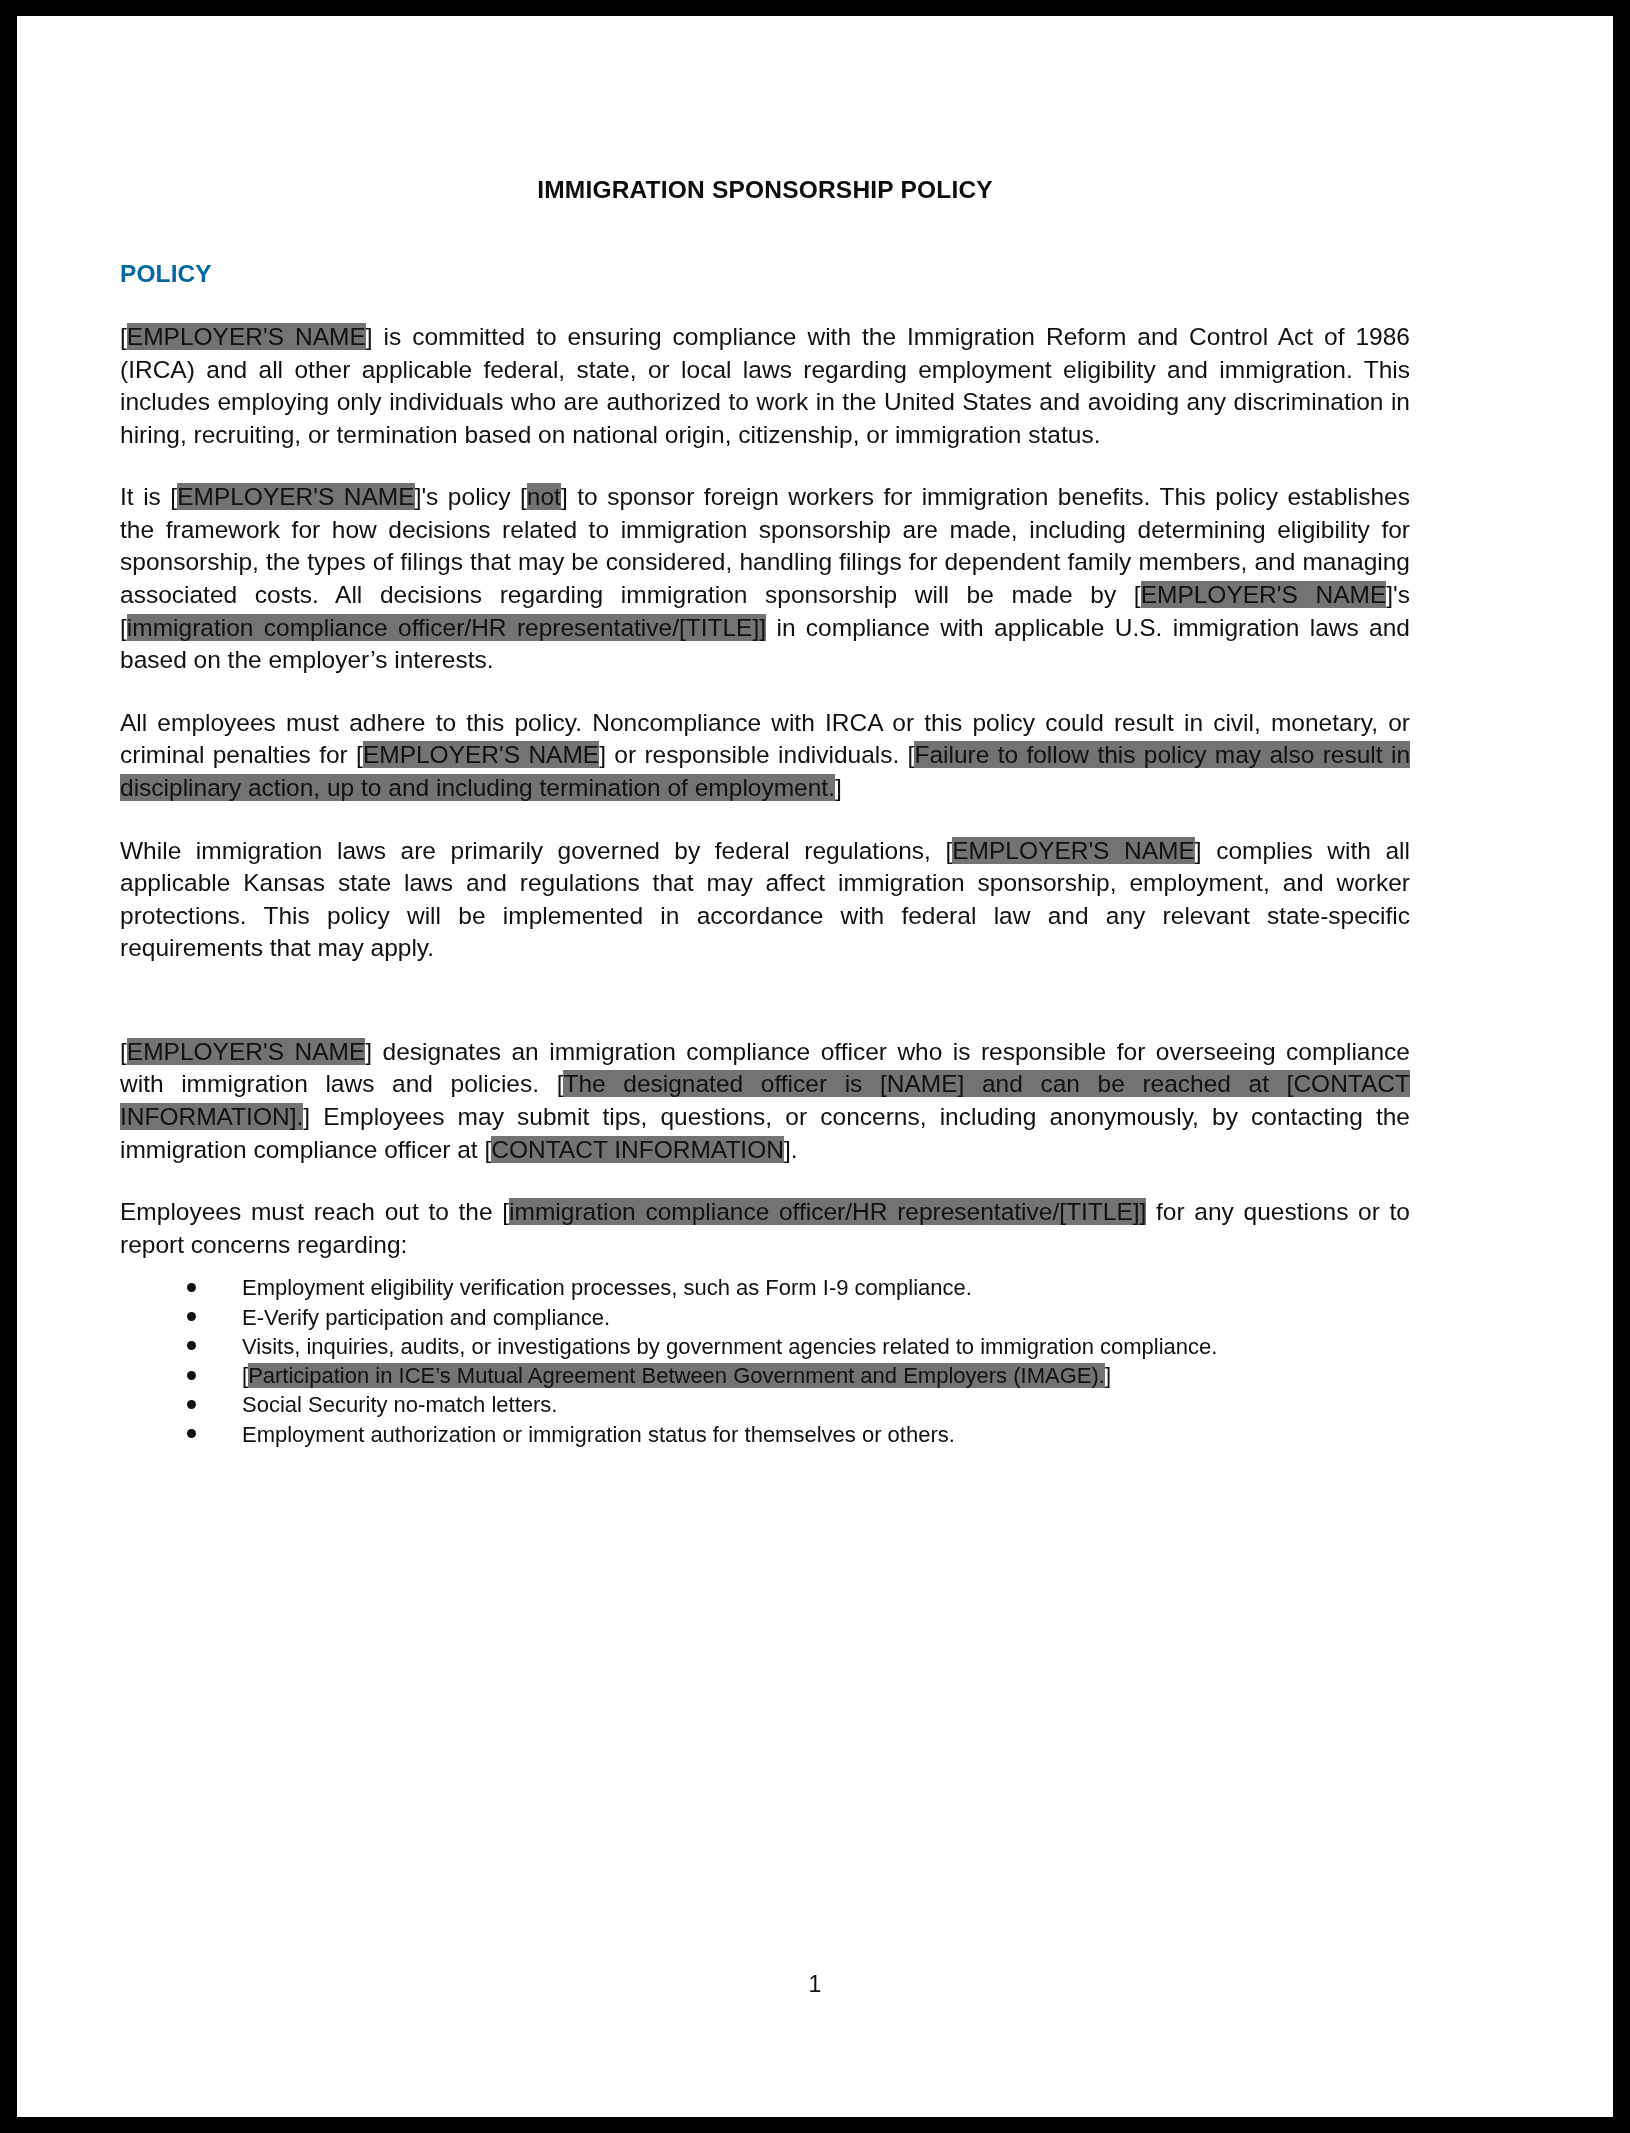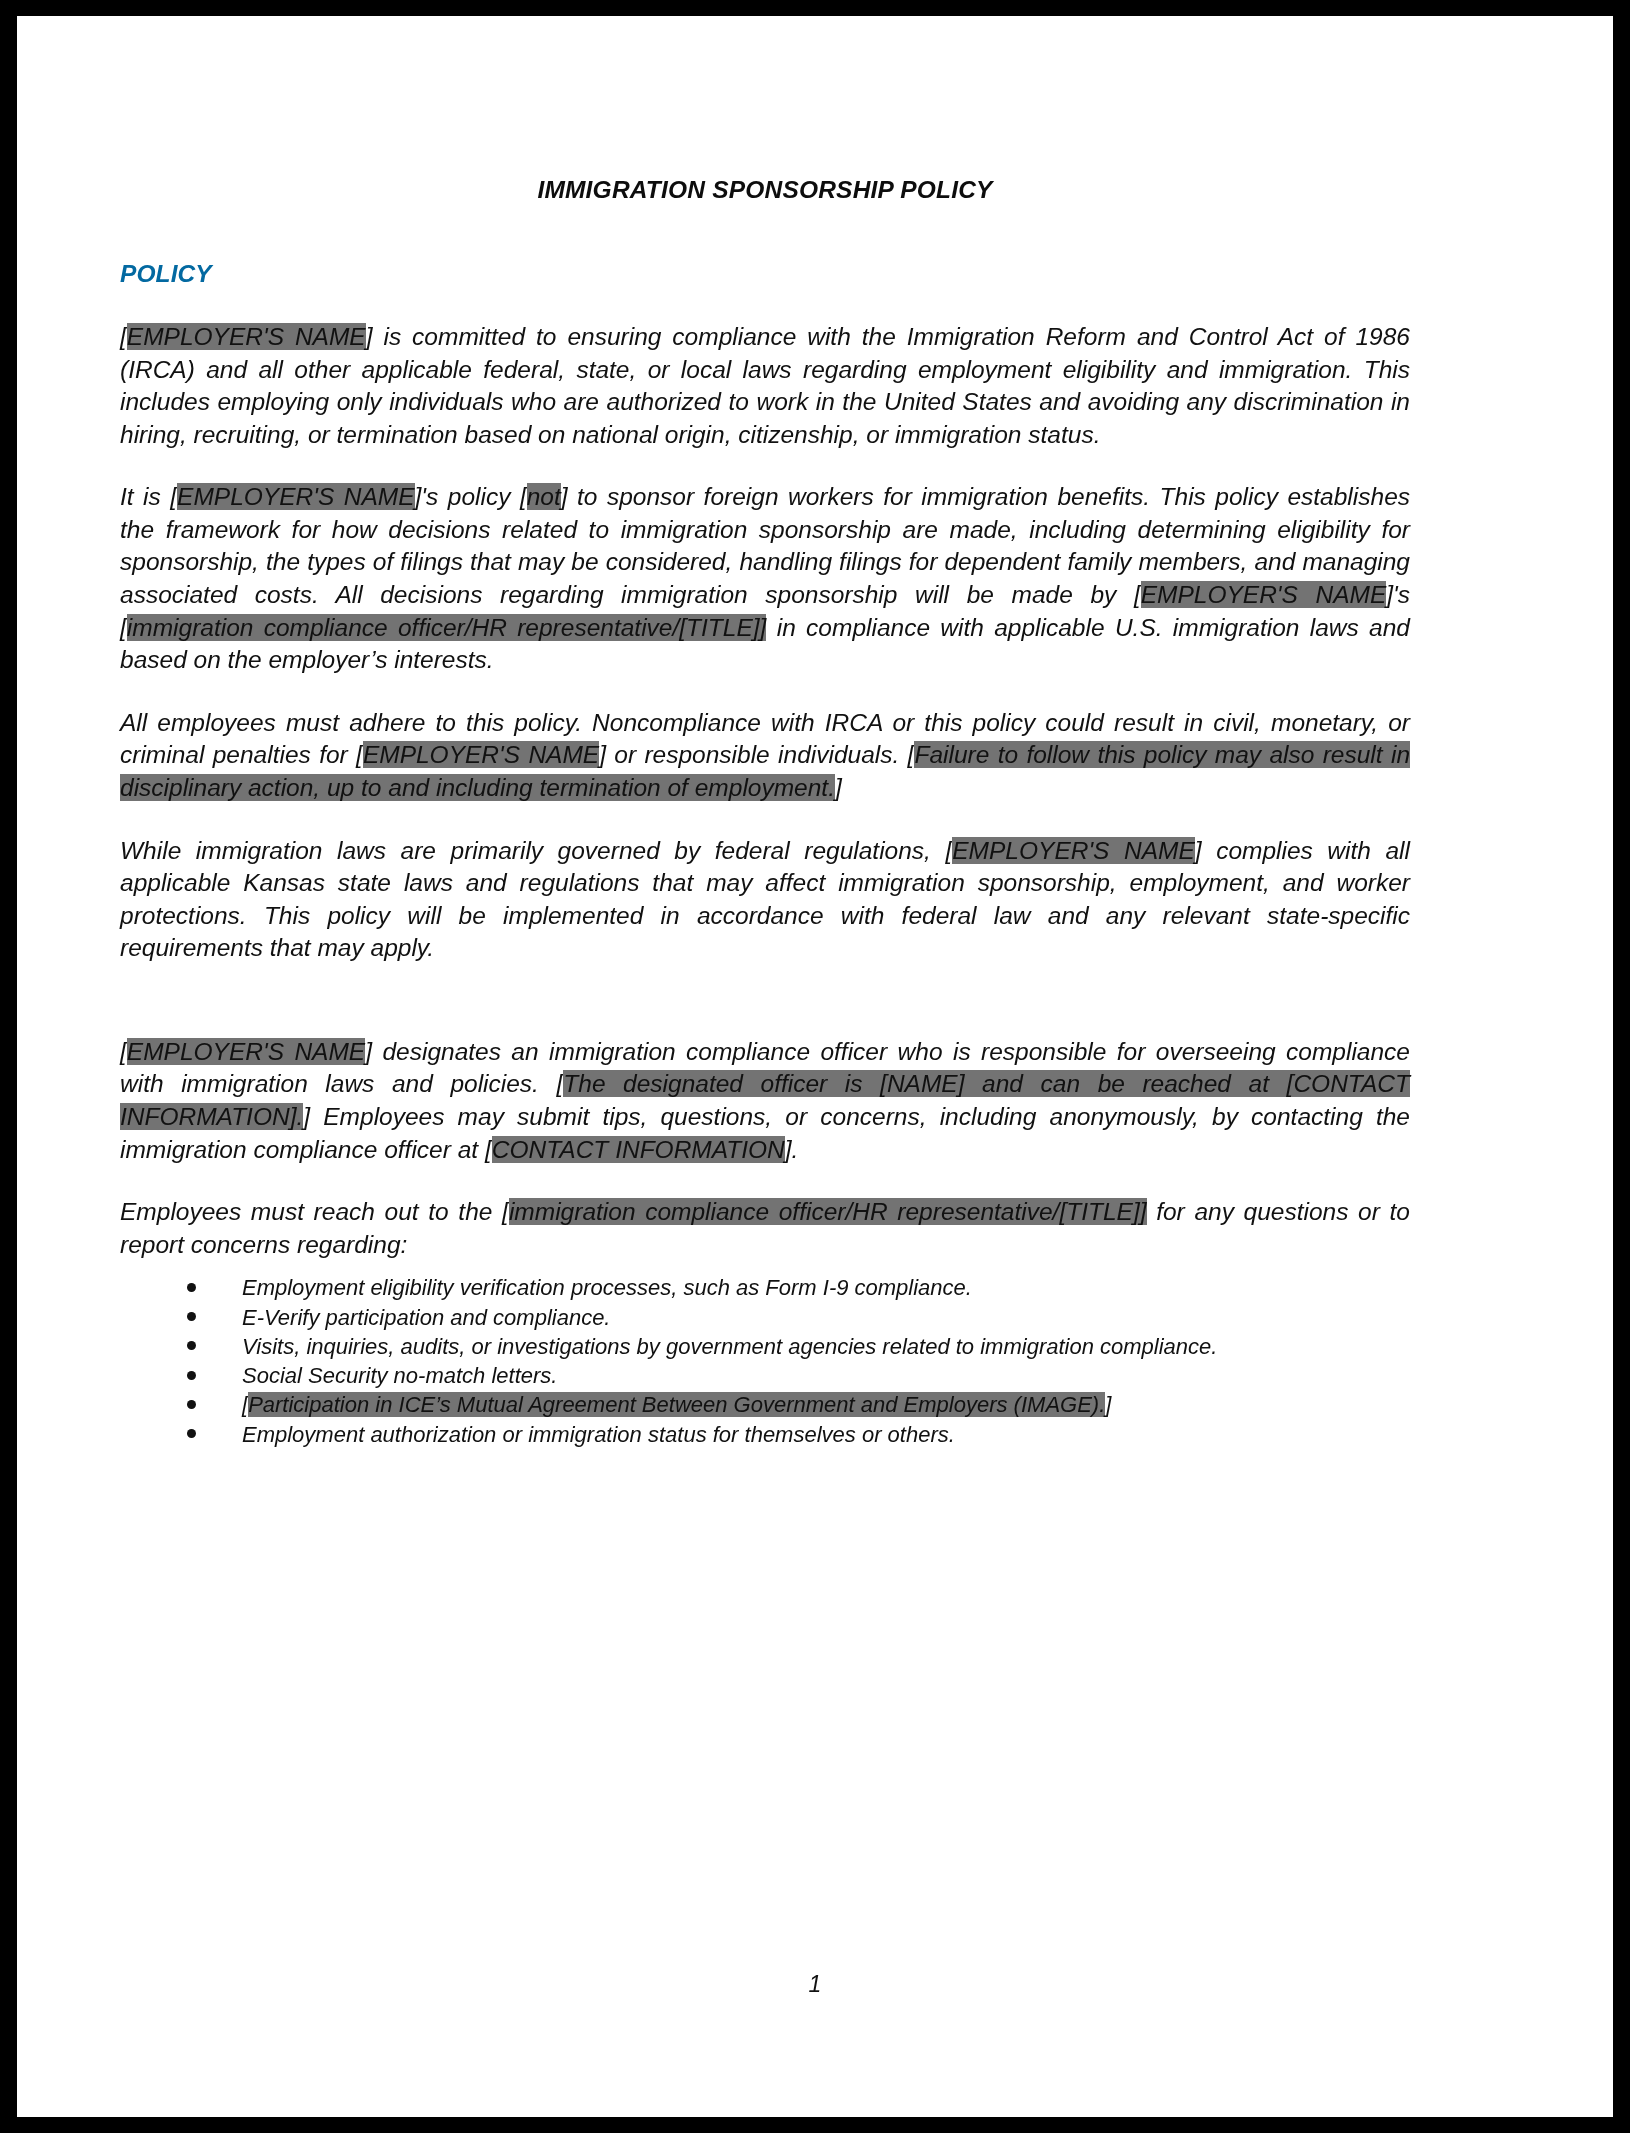--- a/index.html
+++ b/index.html
@@ -11,21 +11,20 @@
     width: 1630px;
     height: 2133px;
     font-family: "Liberation Sans", sans-serif;
   }
   .page-frame {
     width: 1630px;
     height: 2133px;
     background: #000000;
     box-sizing: border-box;
     padding: 16px 17px 8px 17px;
-    font-style: italic;
   }
   .page {
     background: #ffffff;
     width: 1596px;
     height: 2101px;
     box-sizing: border-box;
     padding: 0;
     position: relative;
     overflow: hidden;
   }
@@ -143,22 +142,22 @@
       <p class="body">[<mark class="hl">EMPLOYER'S NAME</mark>] designates an immigration compliance officer who is responsible for overseeing compliance with immigration laws and policies. [<mark class="hl">The designated officer is [NAME] and can be reached at [CONTACT INFORMATION].</mark>] Employees may submit tips, questions, or concerns, including anonymously, by contacting the immigration compliance officer at [<mark class="hl">CONTACT INFORMATION</mark>].</p>
       <div class="sp-para"></div>
       <p class="body">Employees must reach out to the [<mark class="hl">immigration compliance officer/HR representative/[TITLE]]</mark> for any questions or to report concerns regarding:</p>
 
       <div class="sp-list-top"></div>
 
       <ul class="bullets">
           <li><span class="bullet-dot"></span><span>Employment eligibility verification processes, such as Form I-9 compliance.</span></li>
           <li><span class="bullet-dot"></span><span>E-Verify participation and compliance.</span></li>
           <li><span class="bullet-dot"></span><span>Visits, inquiries, audits, or investigations by government agencies related to immigration compliance.</span></li>
+          <li><span class="bullet-dot"></span><span>[<mark class="hl">Participation in ICE’s Mutual Agreement Between Government and Employers (IMAGE).</mark>]</span></li>
           <li><span class="bullet-dot"></span><span>Social Security no-match letters.</span></li>
-          <li><span class="bullet-dot"></span><span>[<mark class="hl">Participation in ICE’s Mutual Agreement Between Government and Employers (IMAGE).</mark>]</span></li>
           <li><span class="bullet-dot"></span><span>Employment authorization or immigration status for themselves or others.</span></li>
         </ul>
 
     </div>
 
     <div class="page-number">1</div>
   </div>
 </div>
 
 </body></html>

